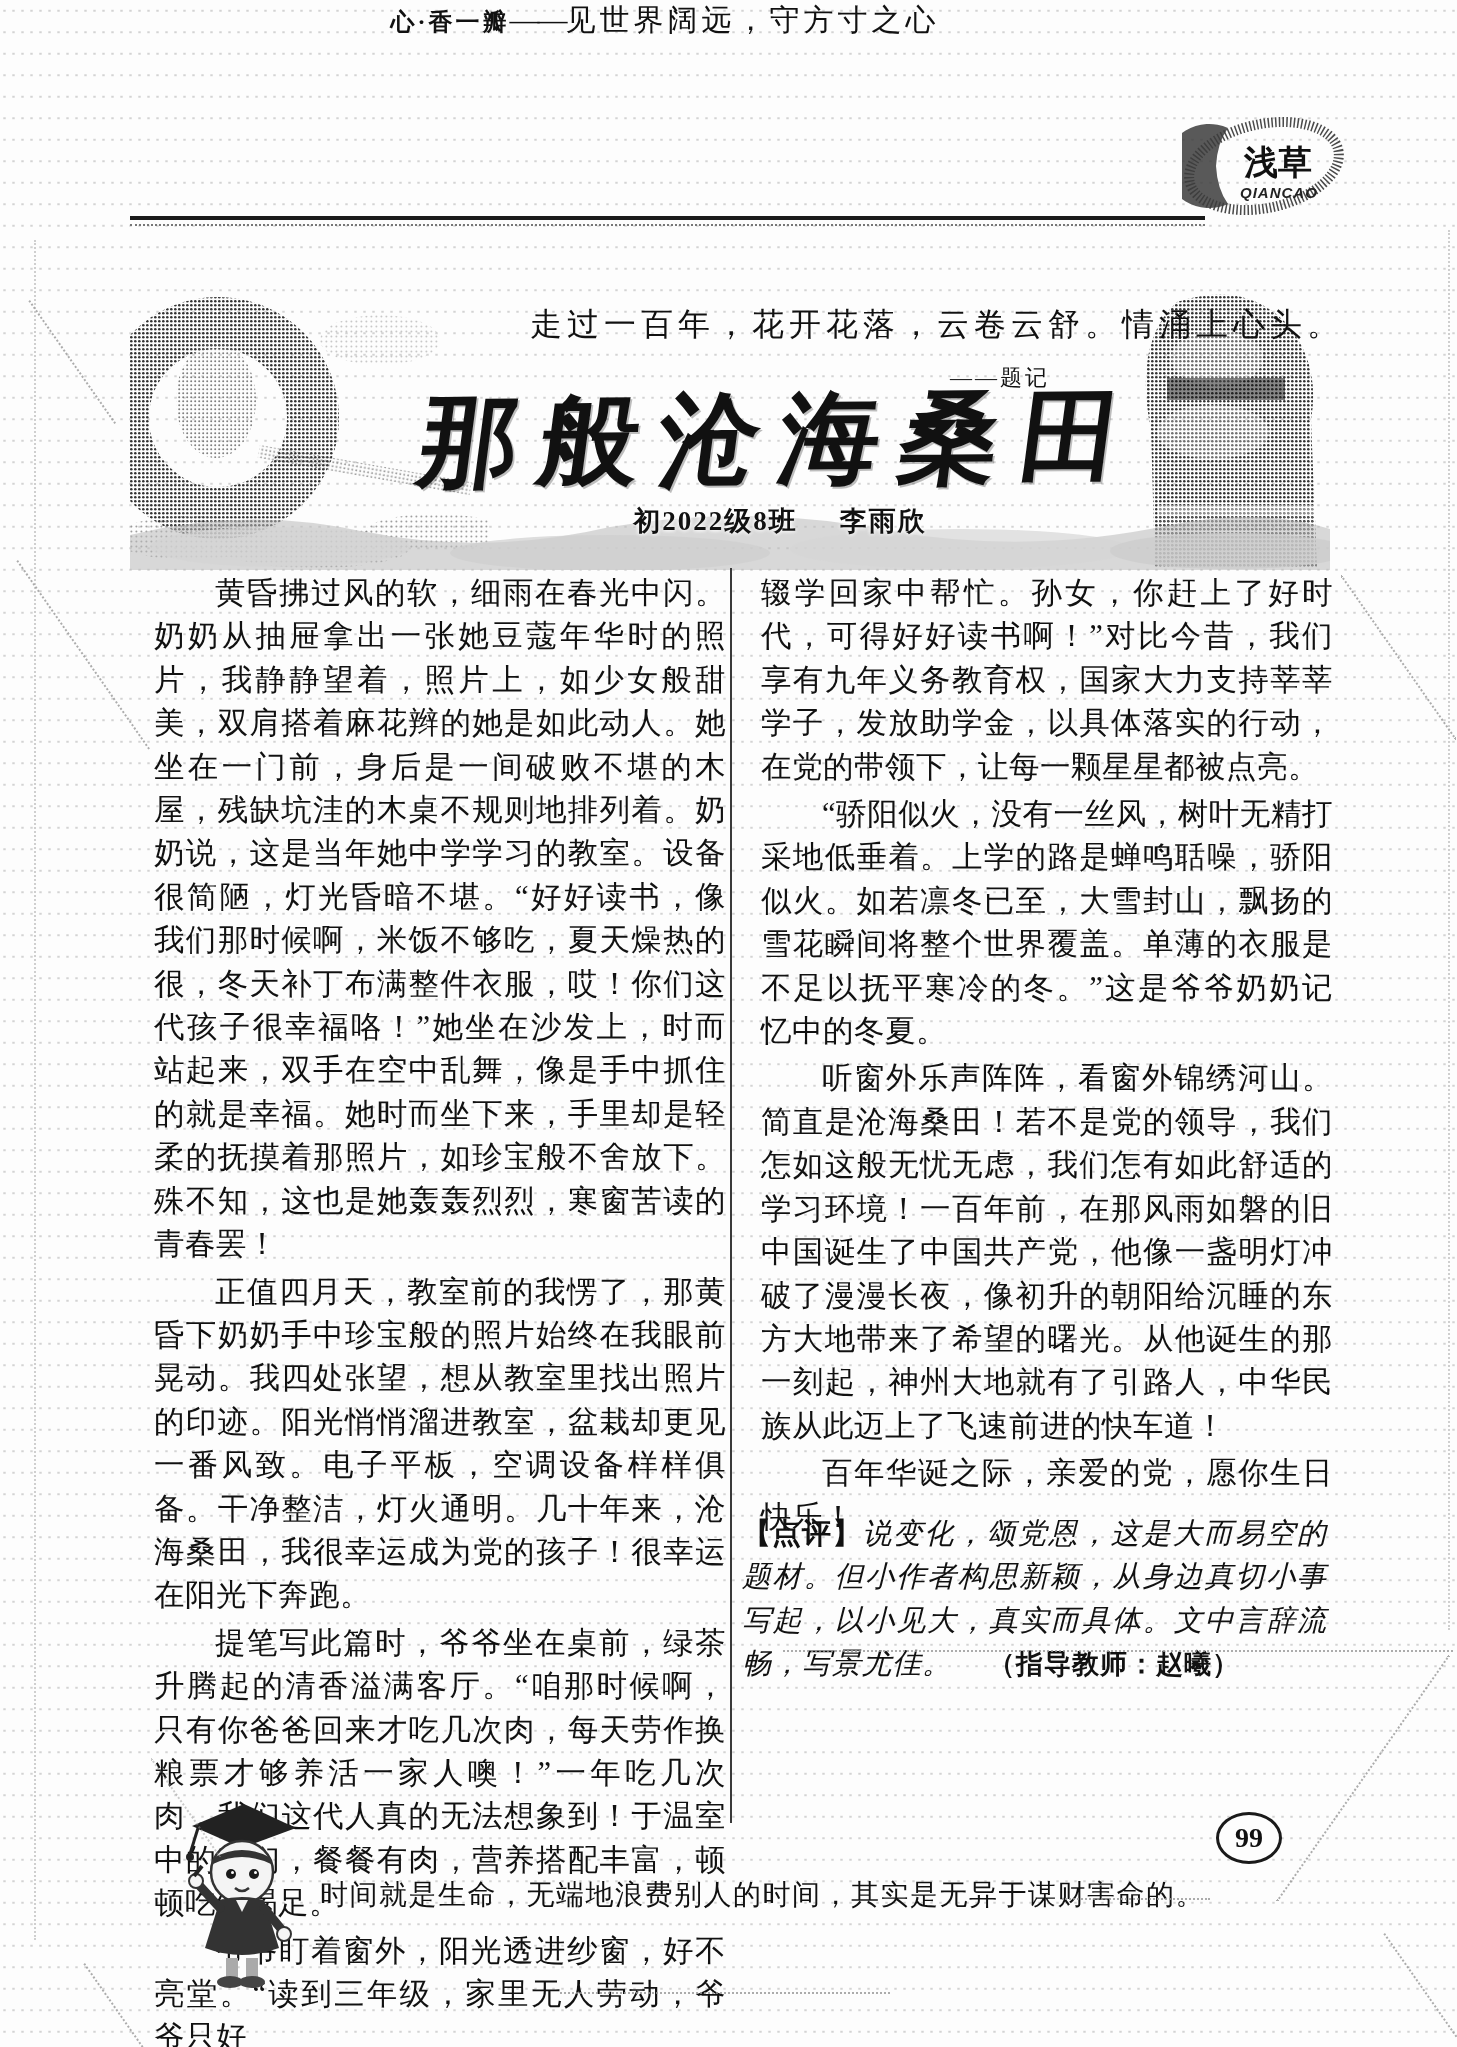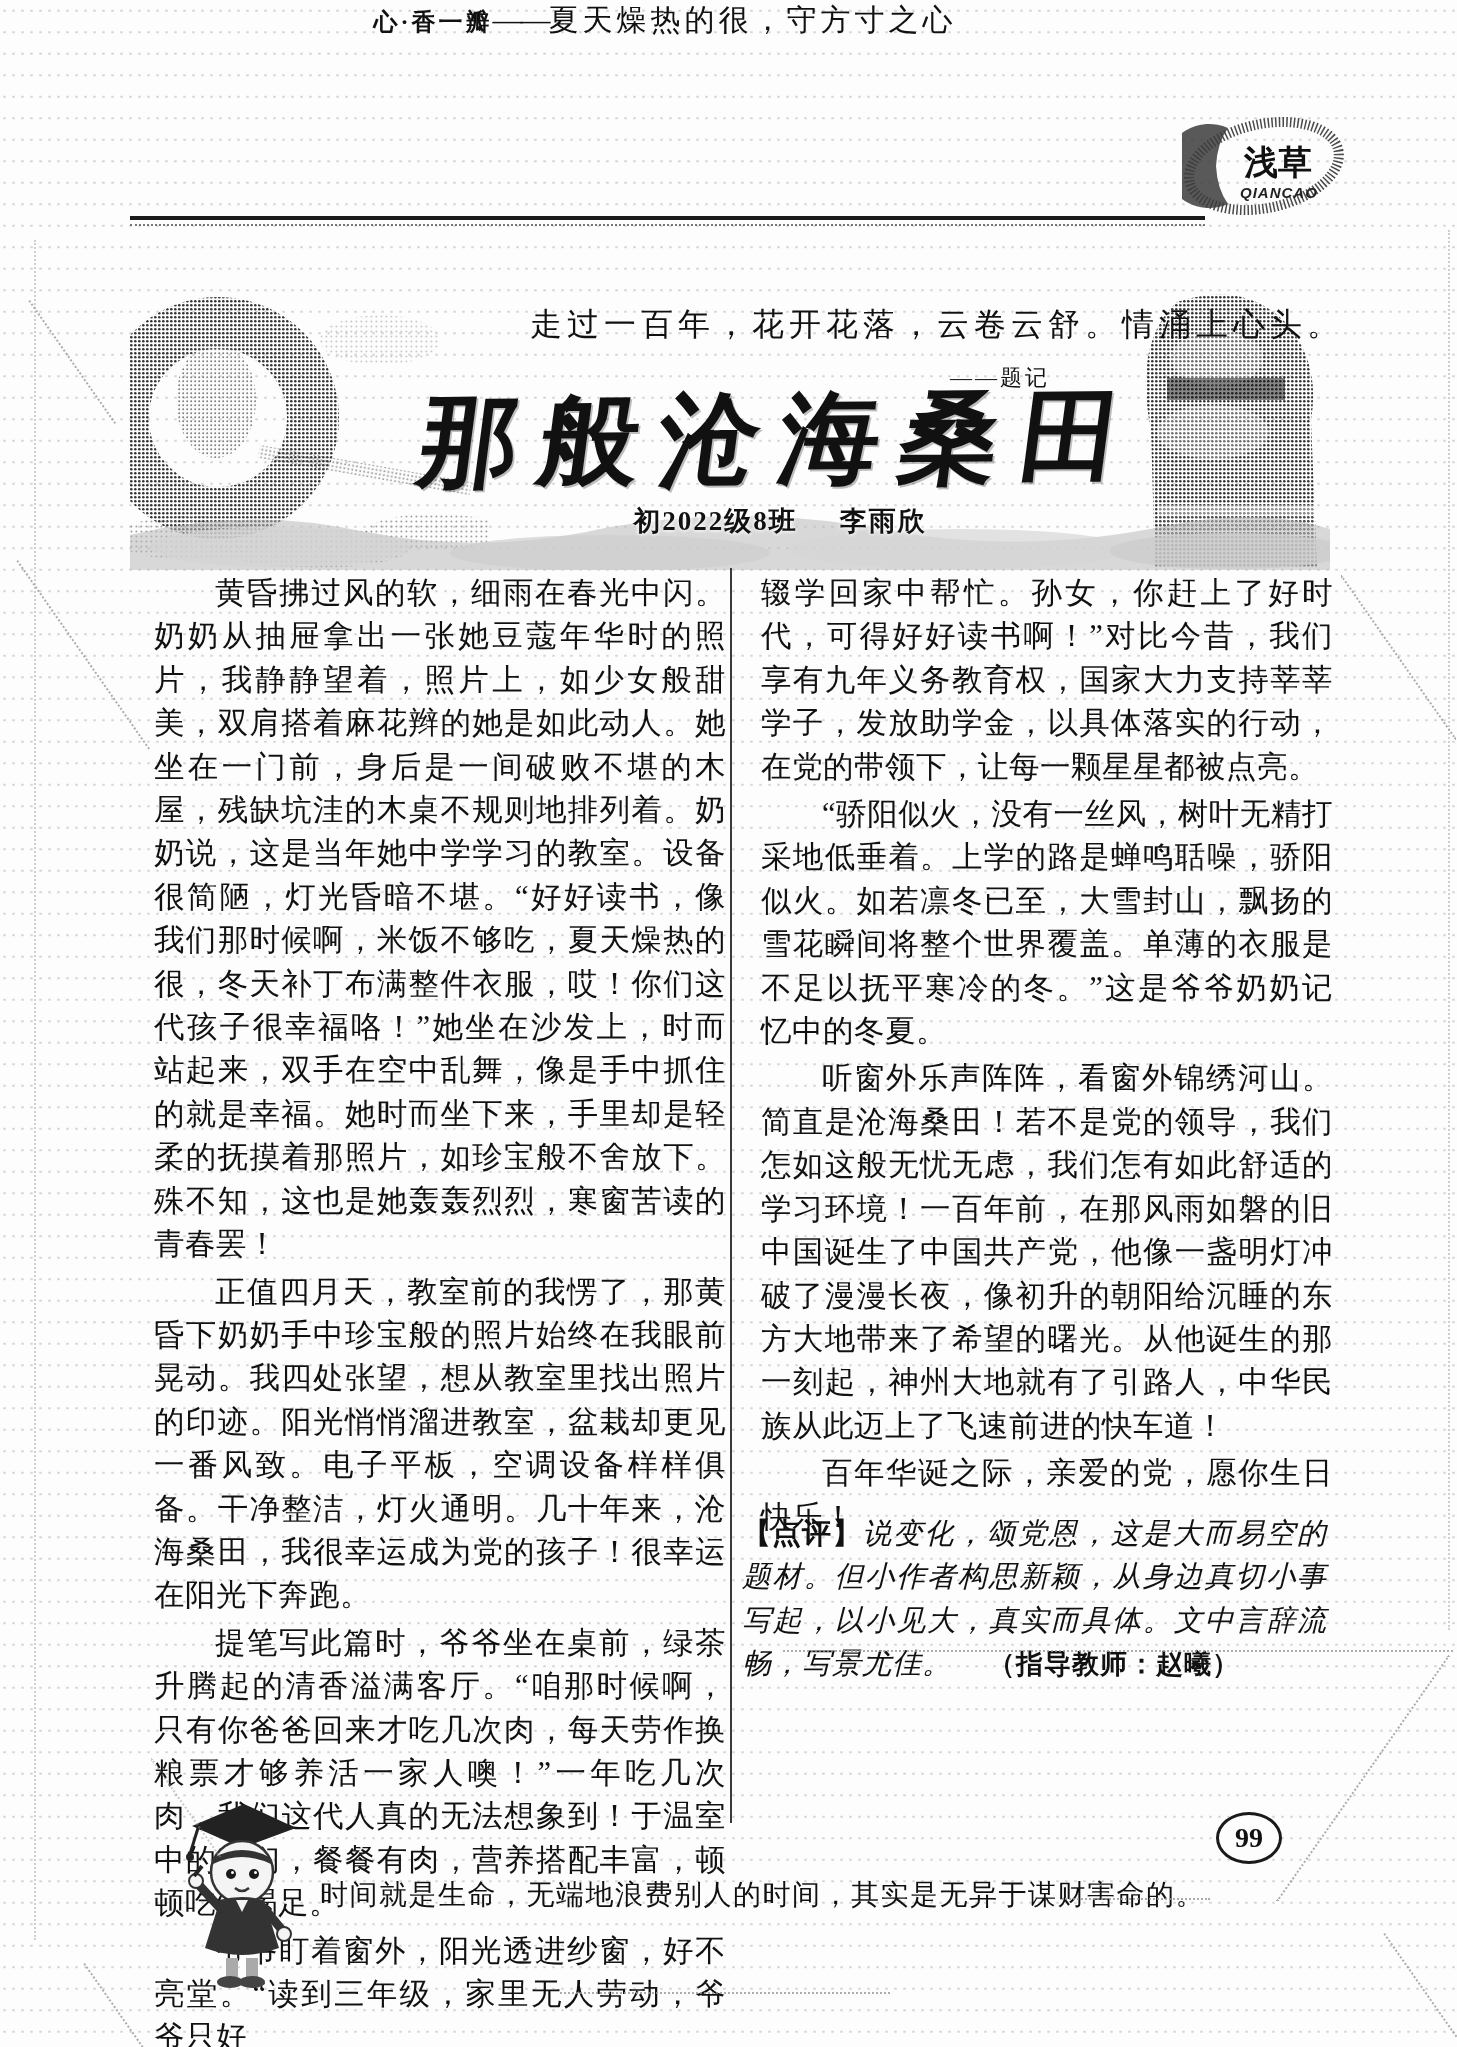--- a/index.html
+++ b/index.html
@@ -74,21 +74,21 @@
   .dh3{left:560px;top:1992px;width:330px;}
   .vL{left:34px;top:240px;height:1700px;}
   .vR{left:1448px;top:230px;height:1400px;}
 </style>
 </head>
 <body>
 
 <div class="page">
 
   <div class="header-title">
-    <span class="header-section">心·香一瓣</span><span class="header-dash">——</span><span class="header-tagline">夏天燥热的很，守方寸之心</span>
+    <span class="header-section">心·香一瓣</span><span class="header-dash">——</span><span class="header-tagline">见世界阔远，守方寸之心</span>
   </div>
   <div class="header-rule"></div>
   <div class="header-rule-dots"></div>
 
   <div class="logo">
     <svg width="165" height="105" viewBox="0 0 165 105">
       <ellipse cx="82" cy="52" rx="76" ry="42" transform="rotate(-12 82 52)" fill="none" stroke="#4a4a4a" stroke-width="10" stroke-dasharray="1.5 2.2"></ellipse>
       <path d="M46,14 A44,42 0 1 0 46,90 A34,56 0 0 1 34,52 A34,56 0 0 1 46,14 Z" fill="#3c3c3c" opacity="0.85"></path>
       <text x="62" y="60" font-size="34" font-weight="900" font-family="Liberation Serif, DejaVu Serif, serif" fill="#111">浅草</text>
       <text x="58" y="84" font-size="15" font-weight="700" font-style="italic" letter-spacing="1" font-family="Liberation Sans, DejaVu Sans, sans-serif" fill="#222">QIANCAO</text>

